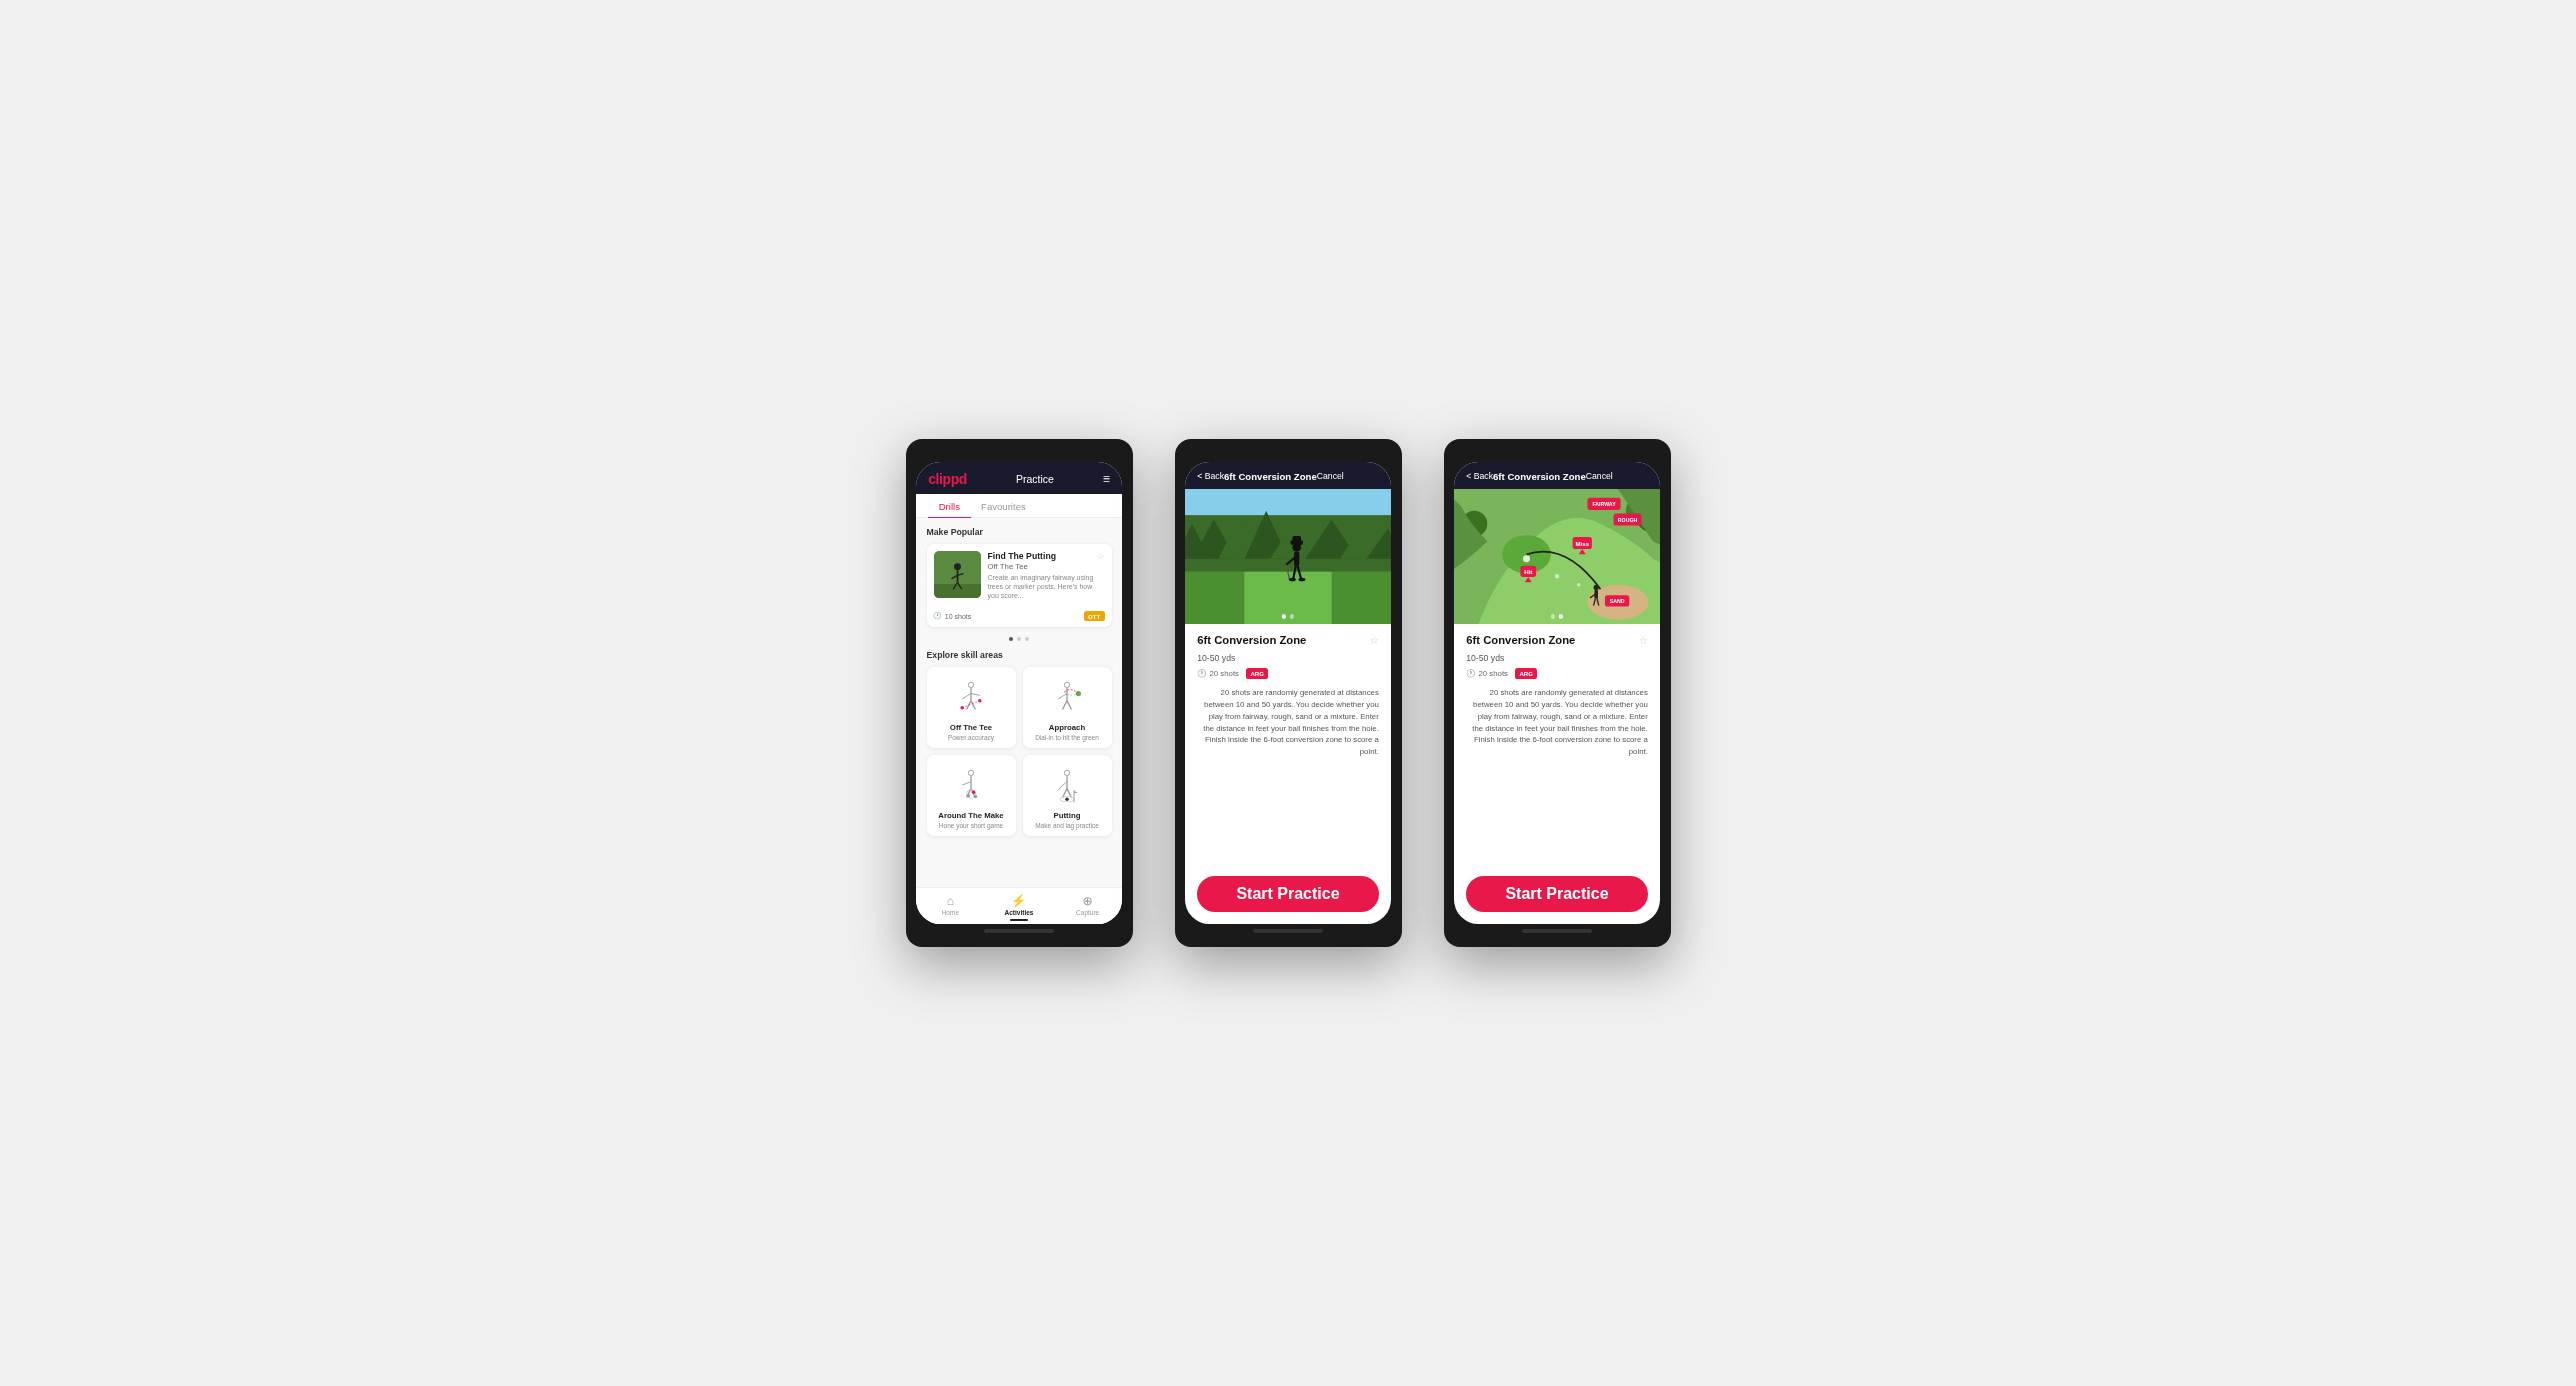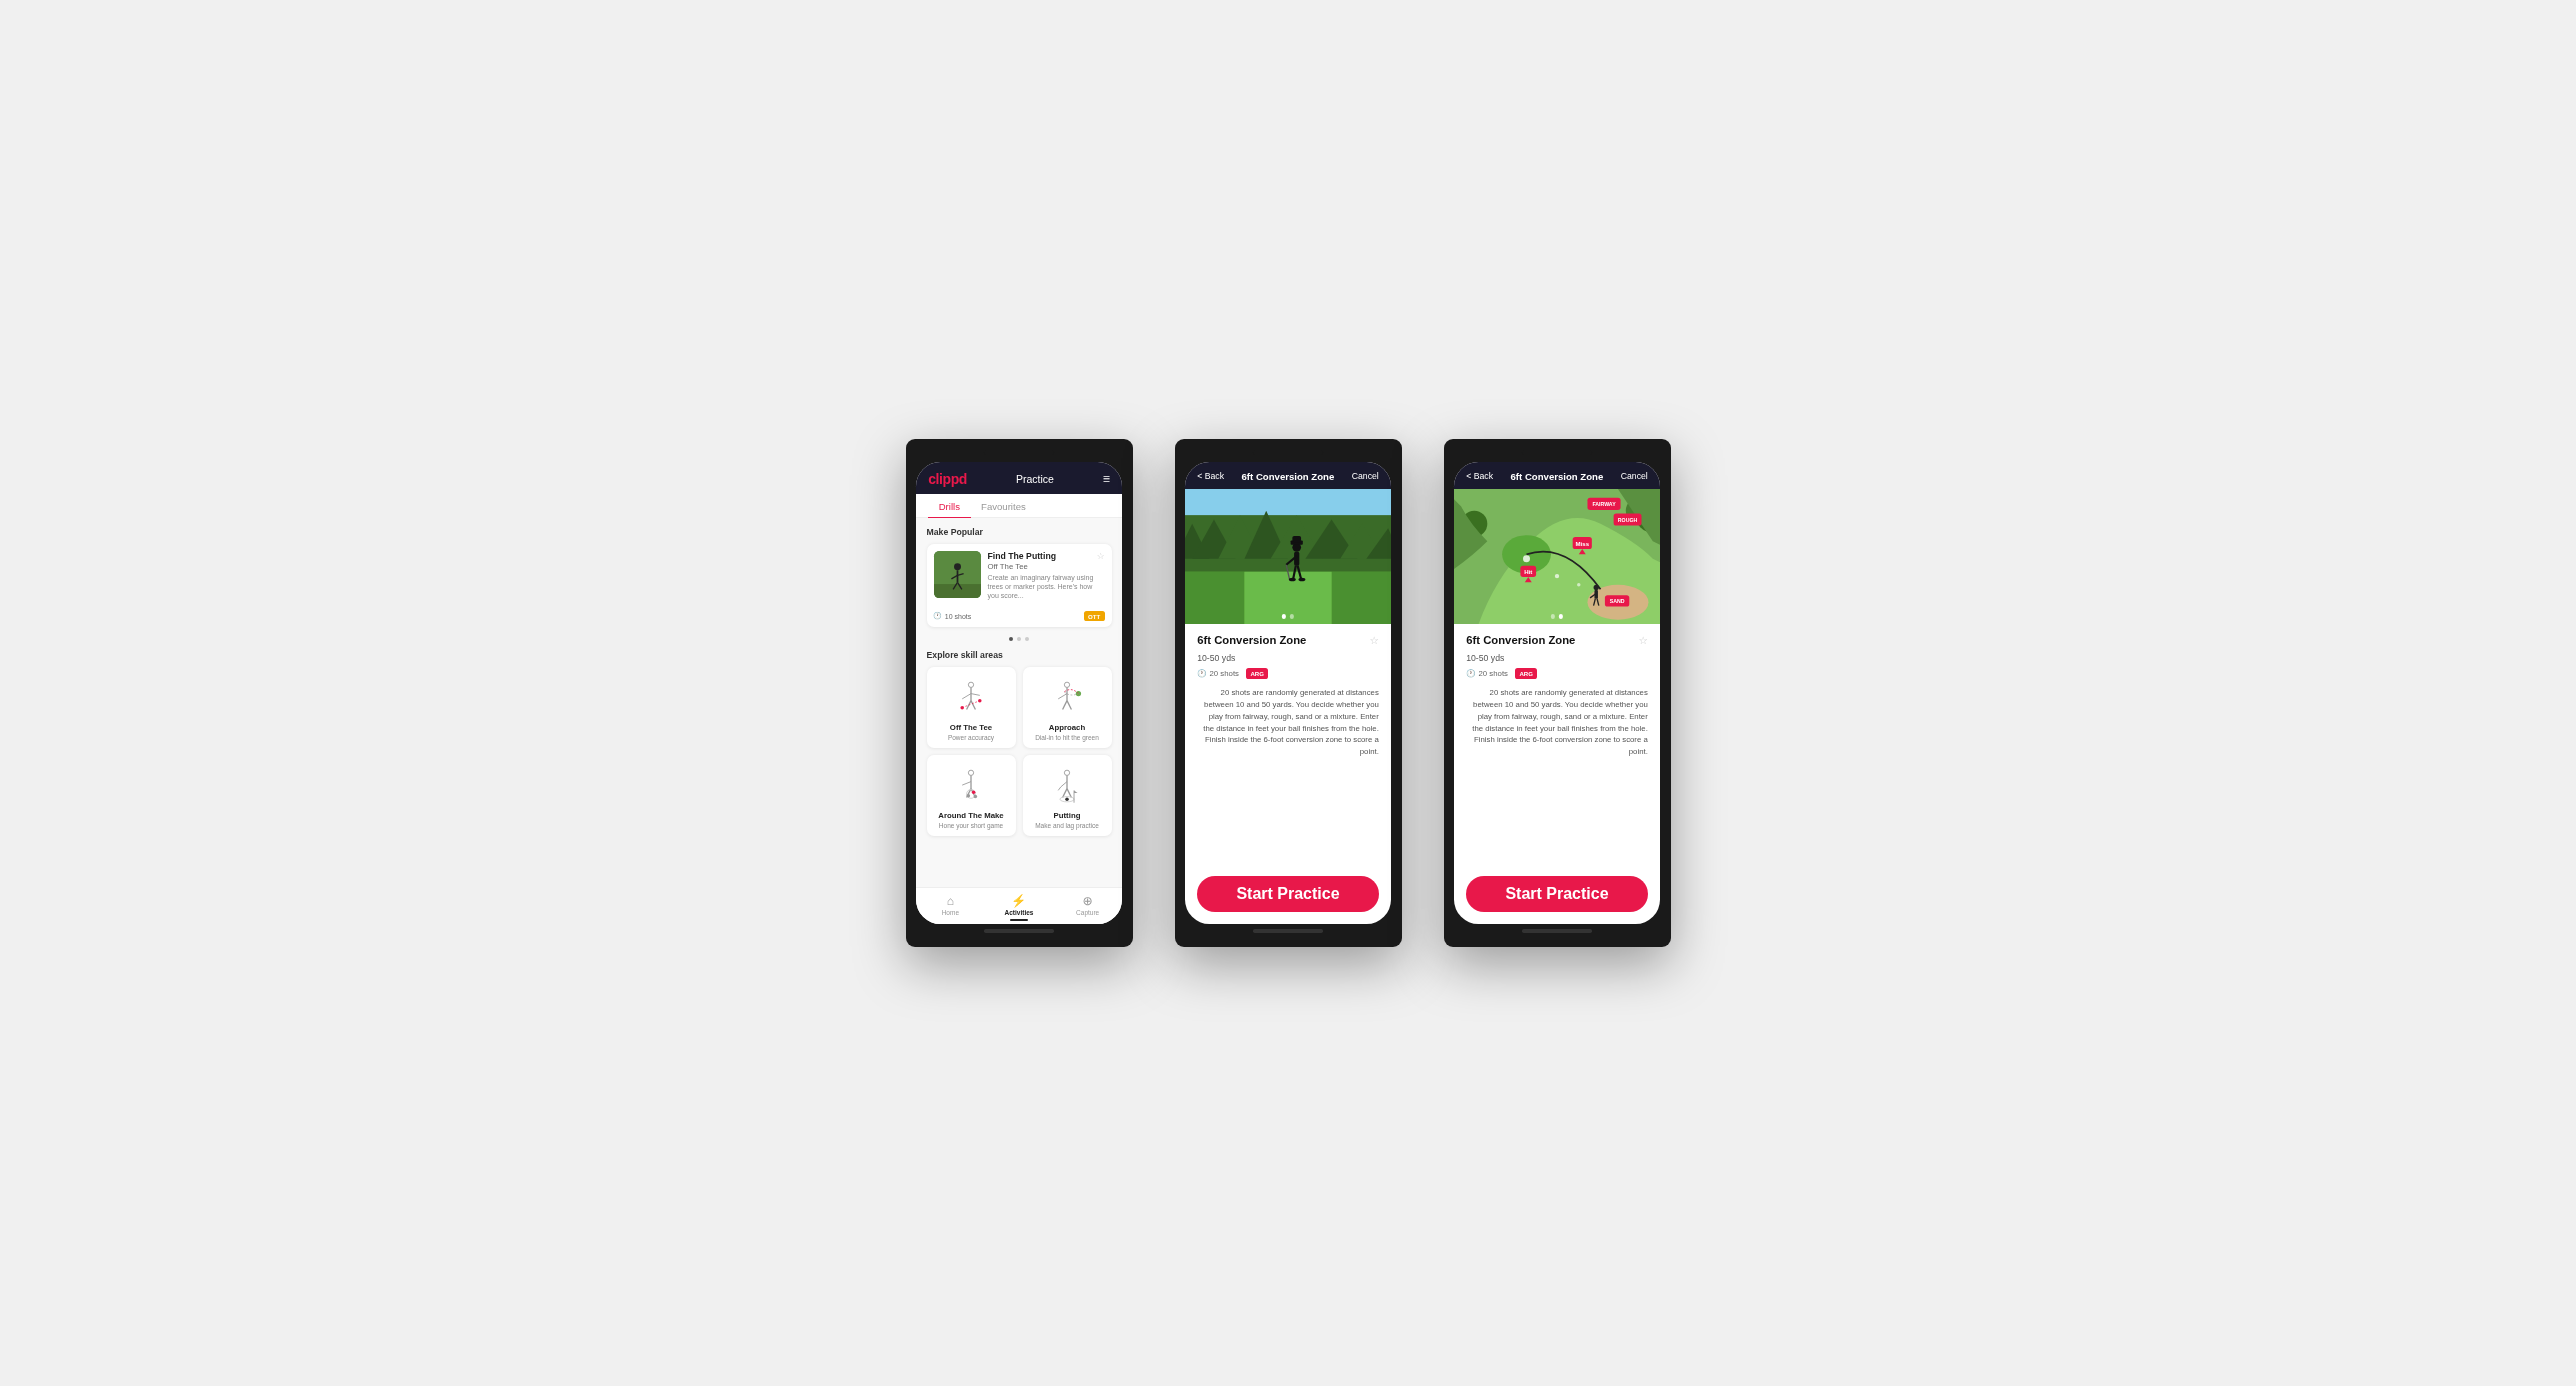--- a/index.html
+++ b/index.html
@@ -15,21 +15,21 @@
       display: flex;
       gap: 42px;
       align-items: center;
       padding: 52px;
     }
 
     
     .phone {
       width: 227px;
       background: #1a1a1a;
-      border-radius: 9px;
+      border-radius: 16px;
       padding: 10.5px;
       box-shadow: 0 17.4px 52px rgba(0,0,0,0.35);
       position: relative;
     }
     .phone-inner {
       background: #fff;
       border-radius: 24.4px;
       overflow: hidden;
       height: 462px;
       display: flex;
@@ -245,21 +245,21 @@
       border-radius: 0.9px;
       margin-top: 0.9px;
     }
 
     
     .s2-header {
       background: #1a1a2e;
       padding: 8.7px 12.2px 7px;
       display: flex;
       align-items: center;
-      justify-content: space-between;
+      justify-content: flex-start;
     }
     .s2-back {
       color: #fff;
       font-size: 8.7px;
       display: flex;
       align-items: center;
       gap: 2.6px;
     }
     .s2-title {
       color: #fff;

